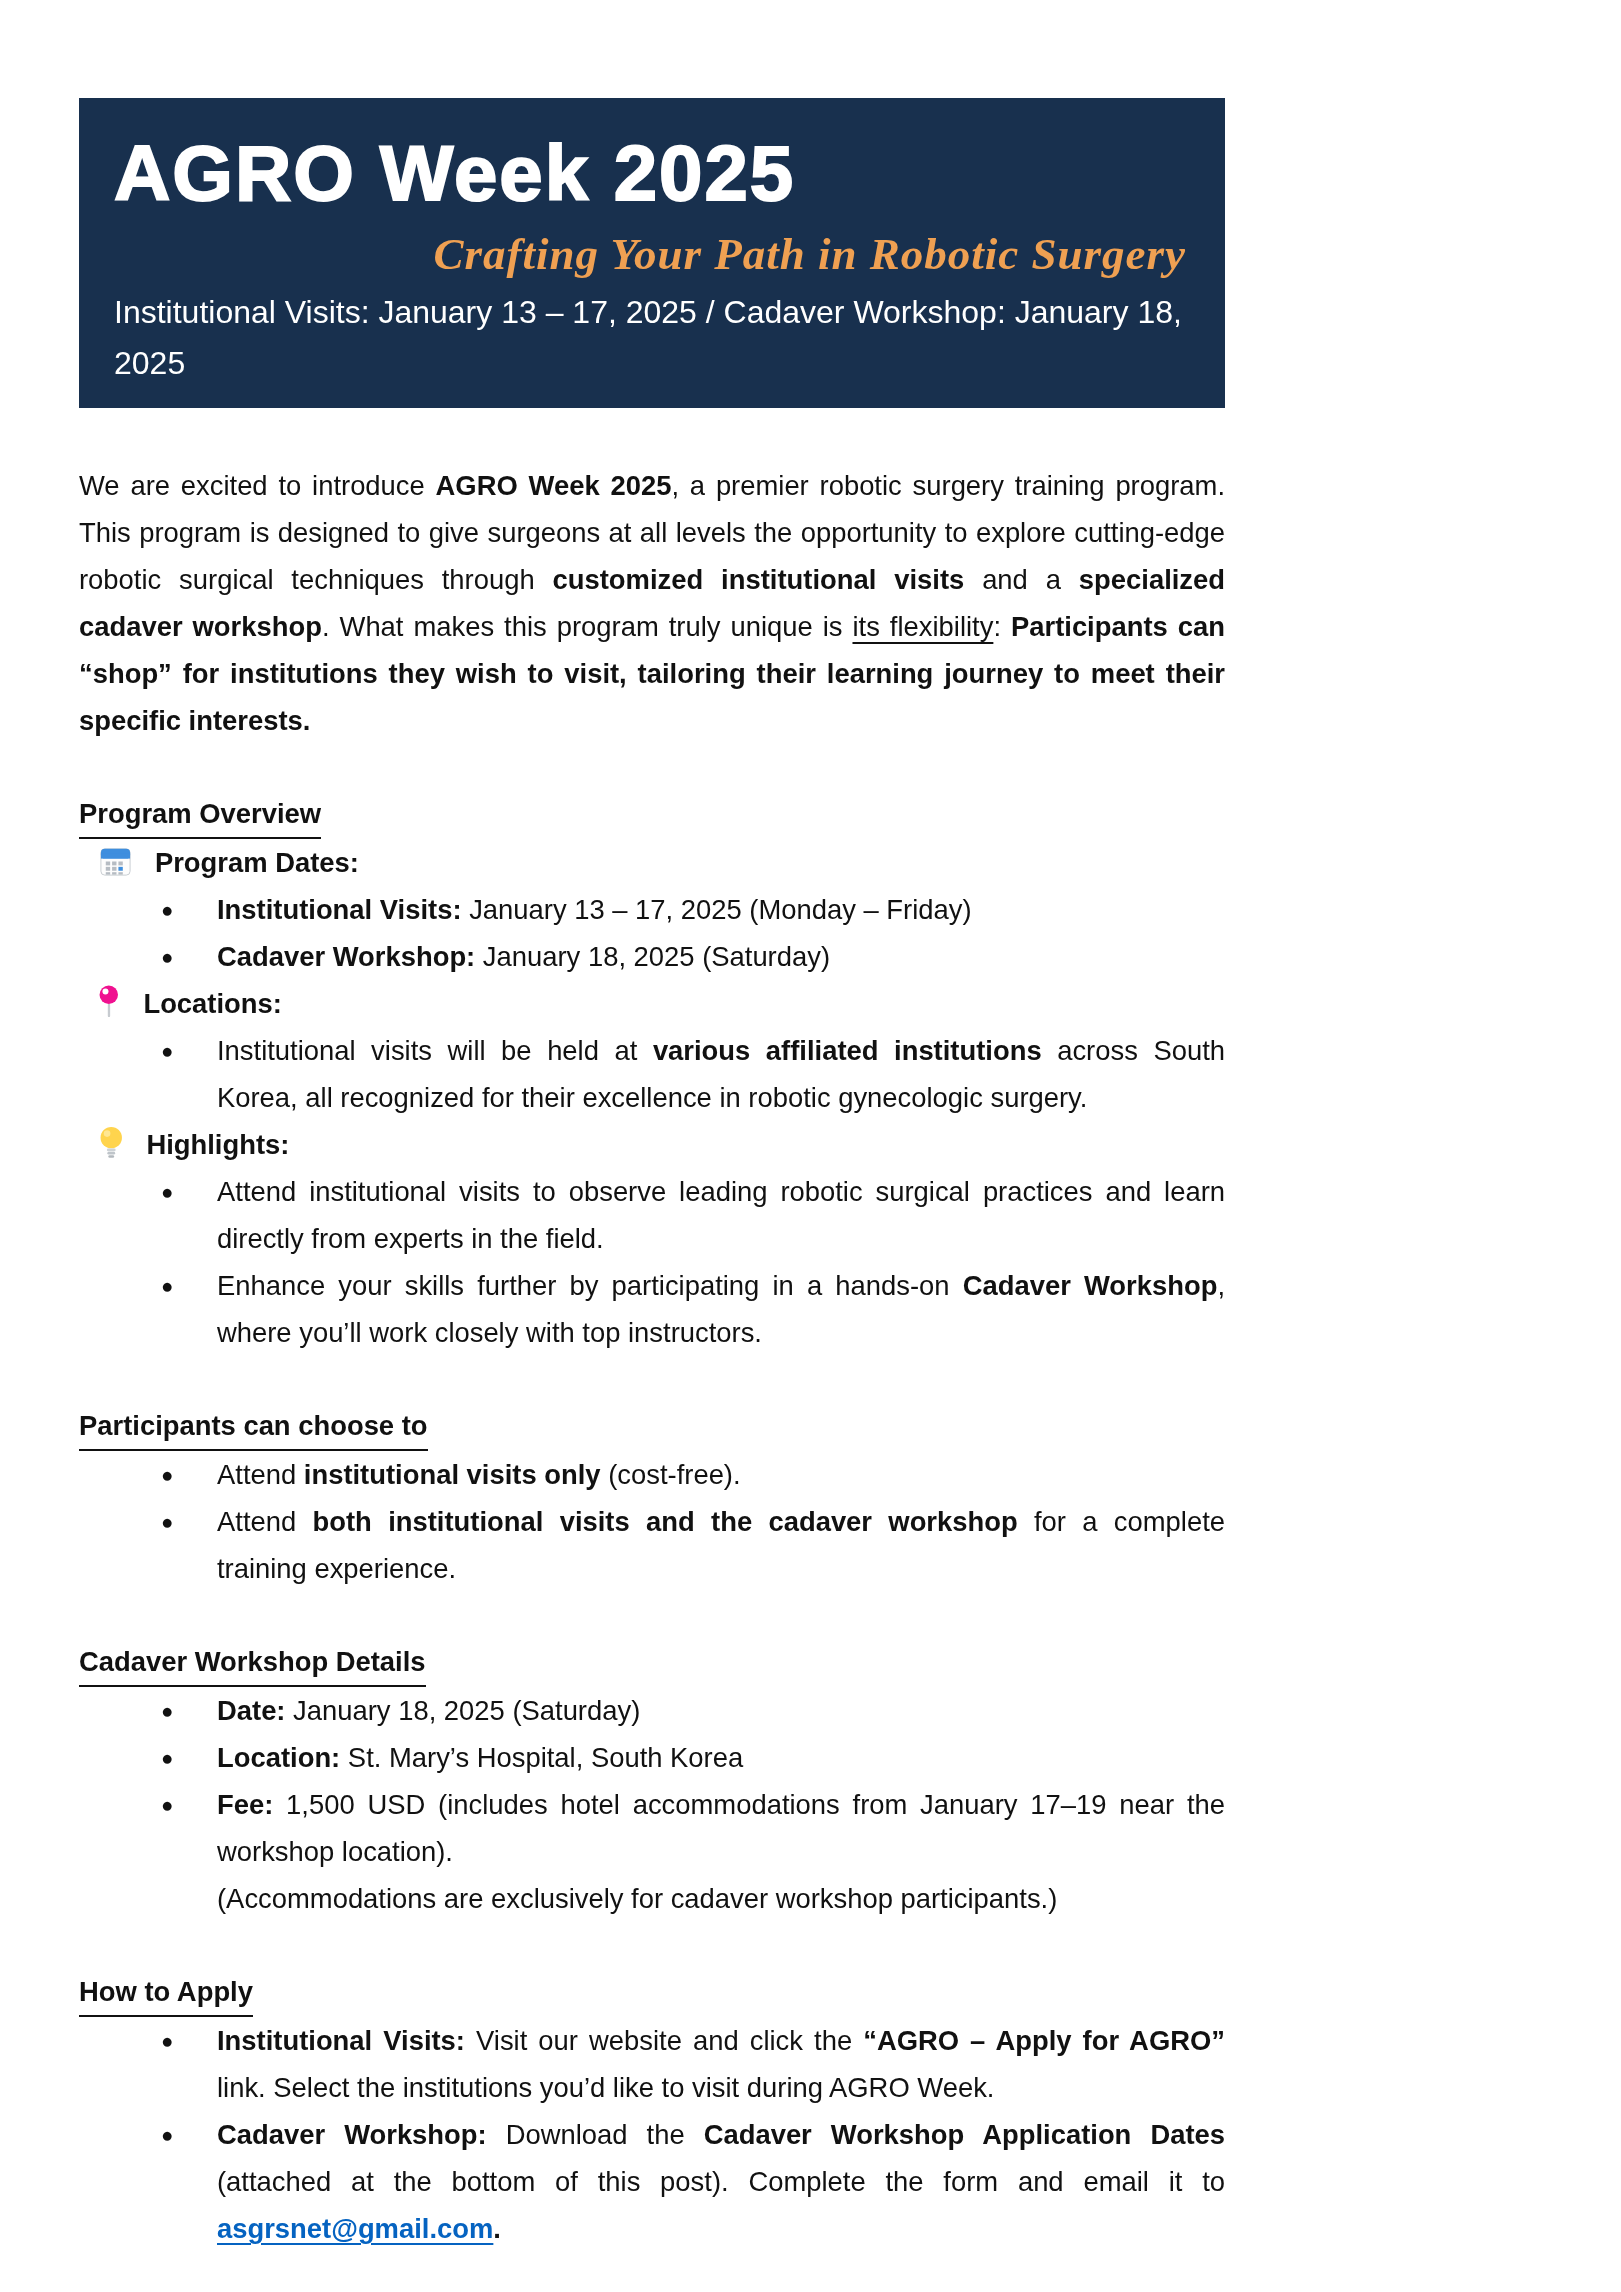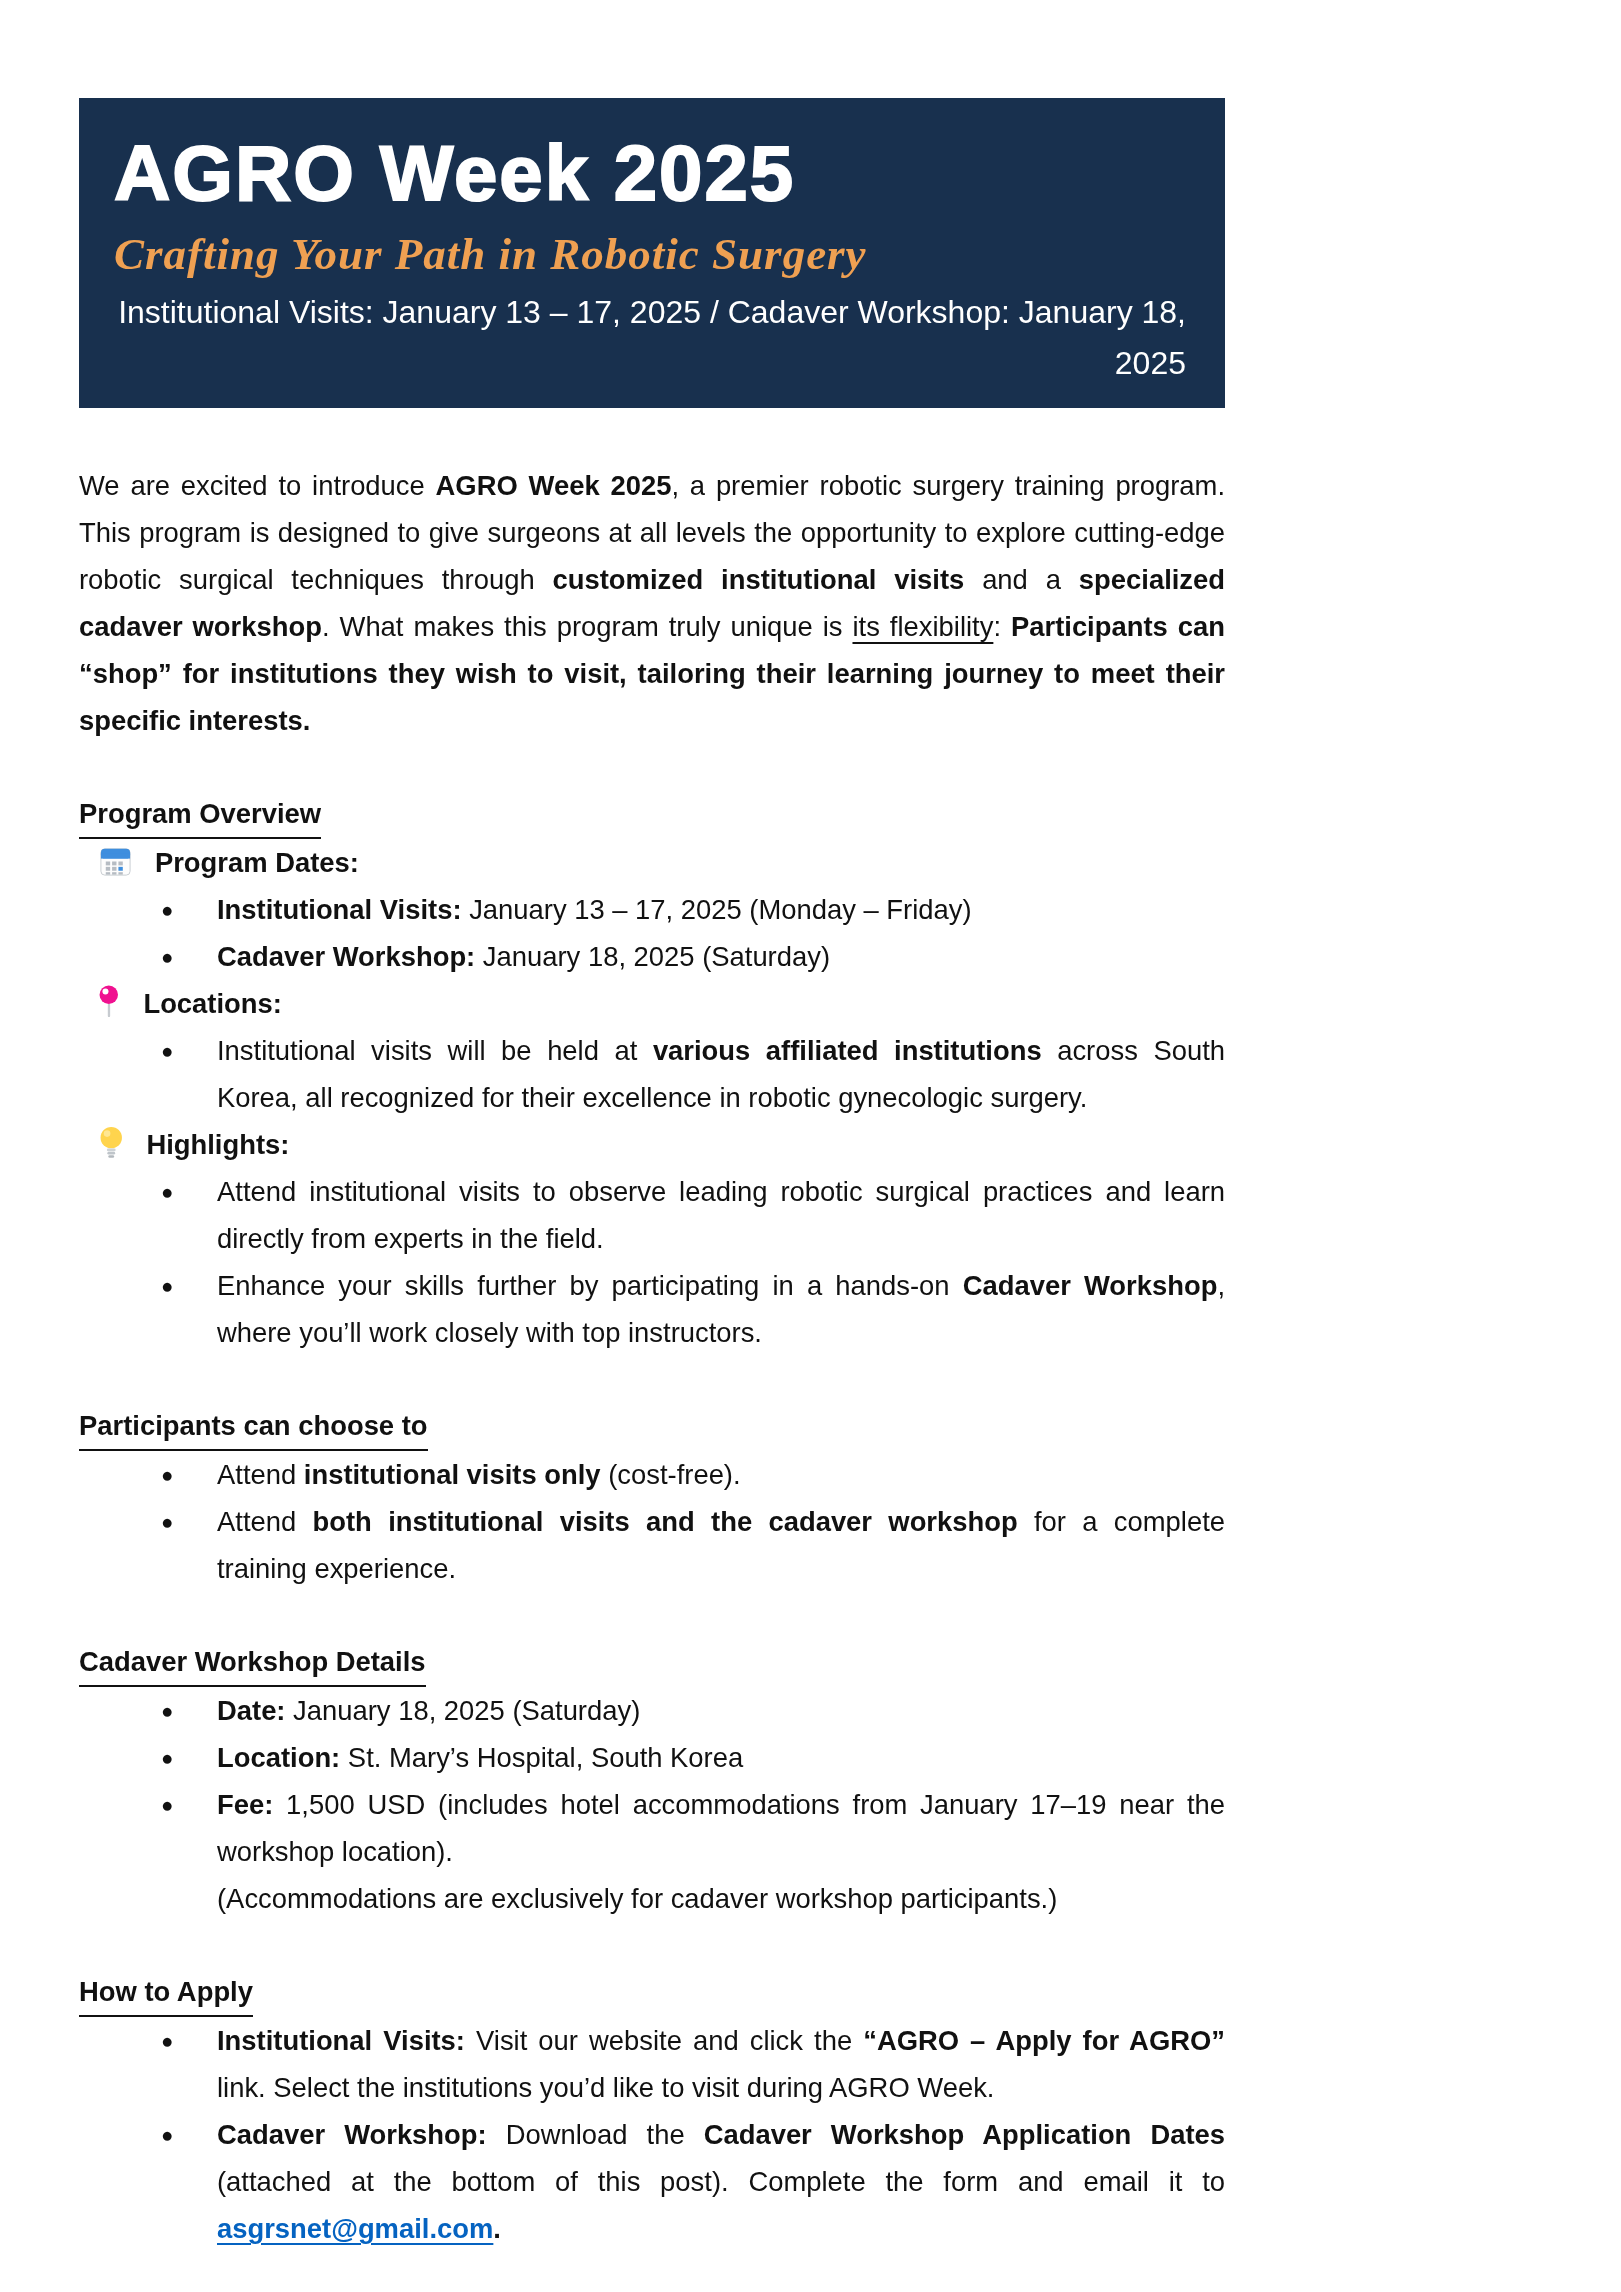--- a/index.html
+++ b/index.html
@@ -21,22 +21,23 @@
   }
   .banner-title {
     font-size:78px; font-weight:800; letter-spacing:2px; line-height:102px;
     -webkit-text-stroke:2px #ffffff;
   }
   .banner-subtitle {
     font-family:"Liberation Serif","DejaVu Serif",serif;
     font-style:italic; font-weight:700;
     font-size:45px; line-height:61px; letter-spacing:1px;
     color:var(--accent_orange,#ED9C4A);
+    text-align:right;
   }
-  .banner-dates { font-size:32px; line-height:51px; margin-top:2px;text-align:right; }
+  .banner-dates { font-size:32px; line-height:51px; margin-top:2px; }
   
   .content { margin-top:54px; font-size:27.4px; line-height:47px; }
   .justify { text-align:justify; }
   .b { font-weight:bold; }
   .i { }
   .u { text-decoration:underline; text-decoration-thickness:2px; text-underline-offset:5.9px; }
   .link { color:var(--link_blue,#0563C1); text-decoration:underline; text-decoration-thickness:1.5px; text-underline-offset:4.9px; }
   h2.h { font-size:27.4px; font-weight:700; line-height:47px; margin-top:46px; }
   .hu { display:inline-block; line-height:33px; padding-bottom:7px; border-bottom:2.9px solid #111; }
   .icon-line { padding-left:18.6px; }

